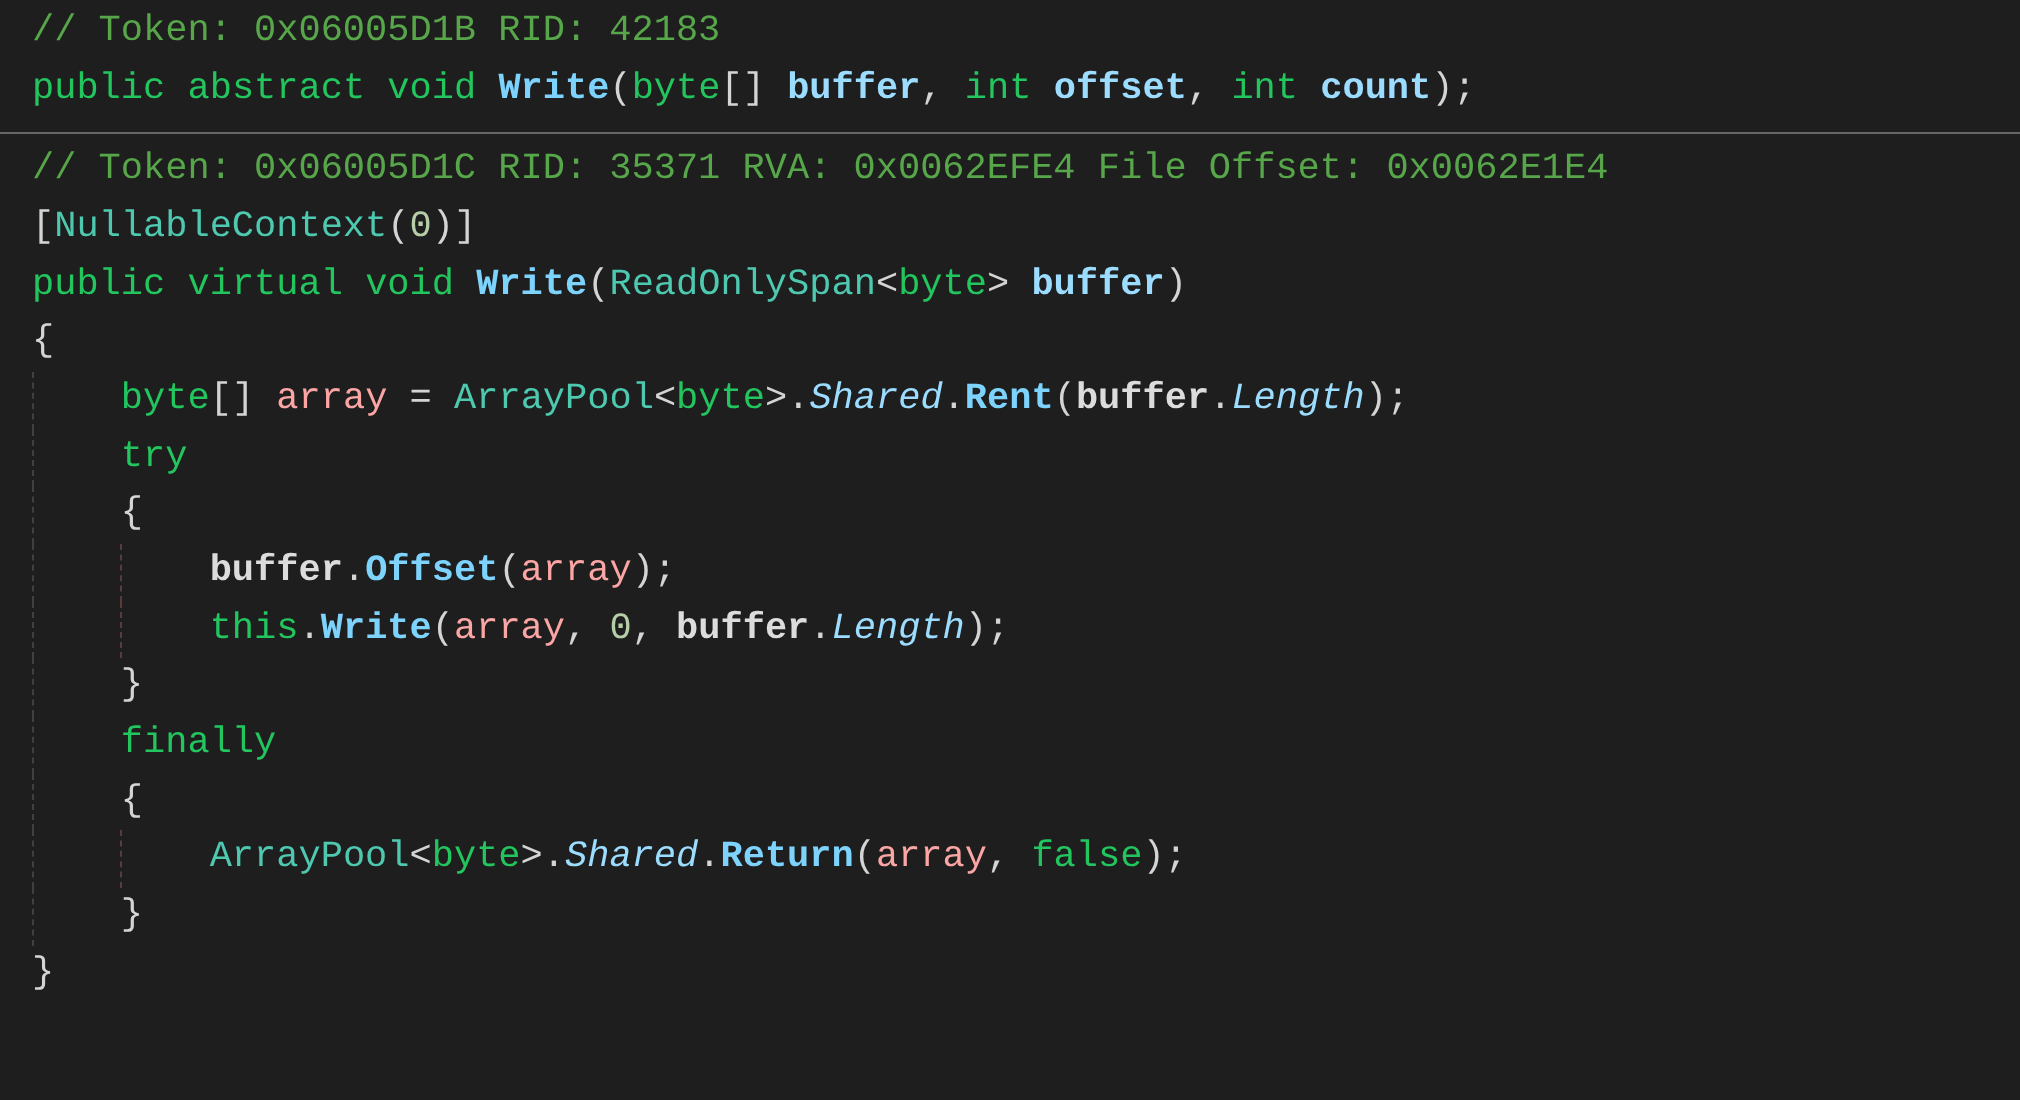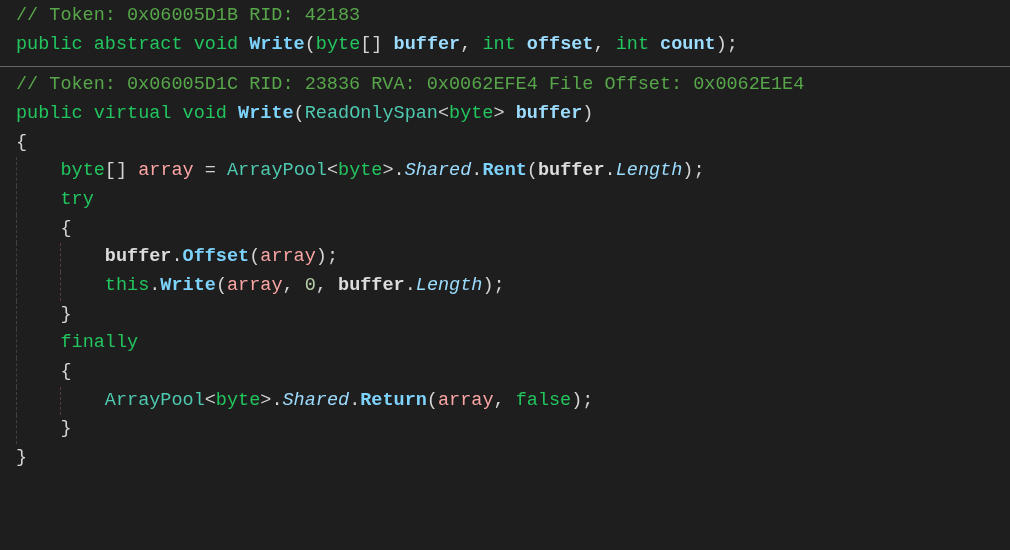--- a/index.html
+++ b/index.html
@@ -61,22 +61,23 @@
 
 <div class="editor">
   <div class="divider"></div>
 
   <div class="line"><span class="c-comment">// Token: 0x06005D1B RID: 42183</span></div>
 
   <div class="line"><span class="c-keyword">public</span><span> </span><span class="c-keyword">abstract</span><span> </span><span class="c-keyword">void</span><span> </span><span class="c-method">Write</span><span class="c-punc">(</span><span class="c-keyword">byte</span><span class="c-punc">[]</span><span> </span><span class="c-param">buffer</span><span class="c-punc">,</span><span> </span><span class="c-keyword">int</span><span> </span><span class="c-param">offset</span><span class="c-punc">,</span><span> </span><span class="c-keyword">int</span><span> </span><span class="c-param">count</span><span class="c-punc">)</span><span class="c-punc">;</span></div>
 
   <div class="group2">
 
-  <div class="line"><span class="c-comment">// Token: 0x06005D1C RID: 23836 RVA: 0x0062EFE4 File Offset: 0x0062E1E4</span></div>
+  <div class="line"><span class="c-comment">// Token: 0x06005D1C RID: 35371 RVA: 0x0062EFE4 File Offset: 0x0062E1E4</span></div>
 
+  <div class="line"><span class="c-punc">[</span><span class="c-type">NullableContext</span><span class="c-punc">(</span><span class="c-num">0</span><span class="c-punc">)</span><span class="c-punc">]</span></div>
 
   <div class="line"><span class="c-keyword">public</span><span> </span><span class="c-keyword">virtual</span><span> </span><span class="c-keyword">void</span><span> </span><span class="c-method">Write</span><span class="c-punc">(</span><span class="c-type">ReadOnlySpan</span><span class="c-punc">&lt;</span><span class="c-keyword">byte</span><span class="c-punc">&gt;</span><span> </span><span class="c-param">buffer</span><span class="c-punc">)</span></div>
 
   <div class="line"><span class="c-punc">{</span></div>
 
   <div class="line"><span class="guide"></span><span>    </span><span class="c-keyword">byte</span><span class="c-punc">[]</span><span> </span><span class="c-var">array</span><span> </span><span class="c-punc">=</span><span> </span><span class="c-type">ArrayPool</span><span class="c-punc">&lt;</span><span class="c-keyword">byte</span><span class="c-punc">&gt;</span><span class="c-punc">.</span><span class="c-prop">Shared</span><span class="c-punc">.</span><span class="c-method">Rent</span><span class="c-punc">(</span><span class="c-white">buffer</span><span class="c-punc">.</span><span class="c-prop">Length</span><span class="c-punc">)</span><span class="c-punc">;</span></div>
 
   <div class="line"><span class="guide"></span><span>    </span><span class="c-keyword">try</span></div>
 
   <div class="line"><span class="guide"></span><span>    </span><span class="c-punc">{</span></div>

